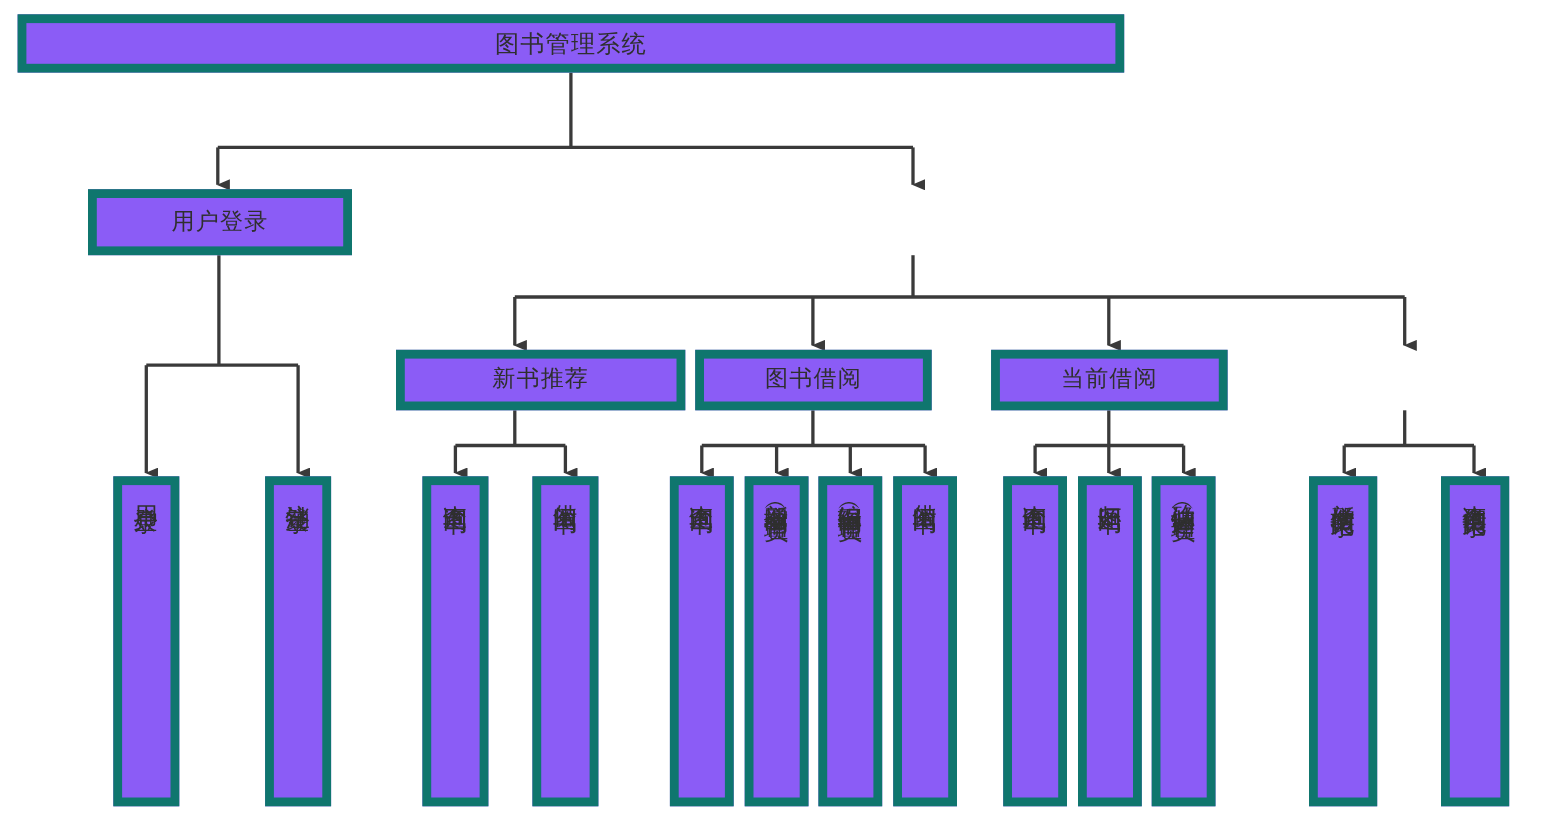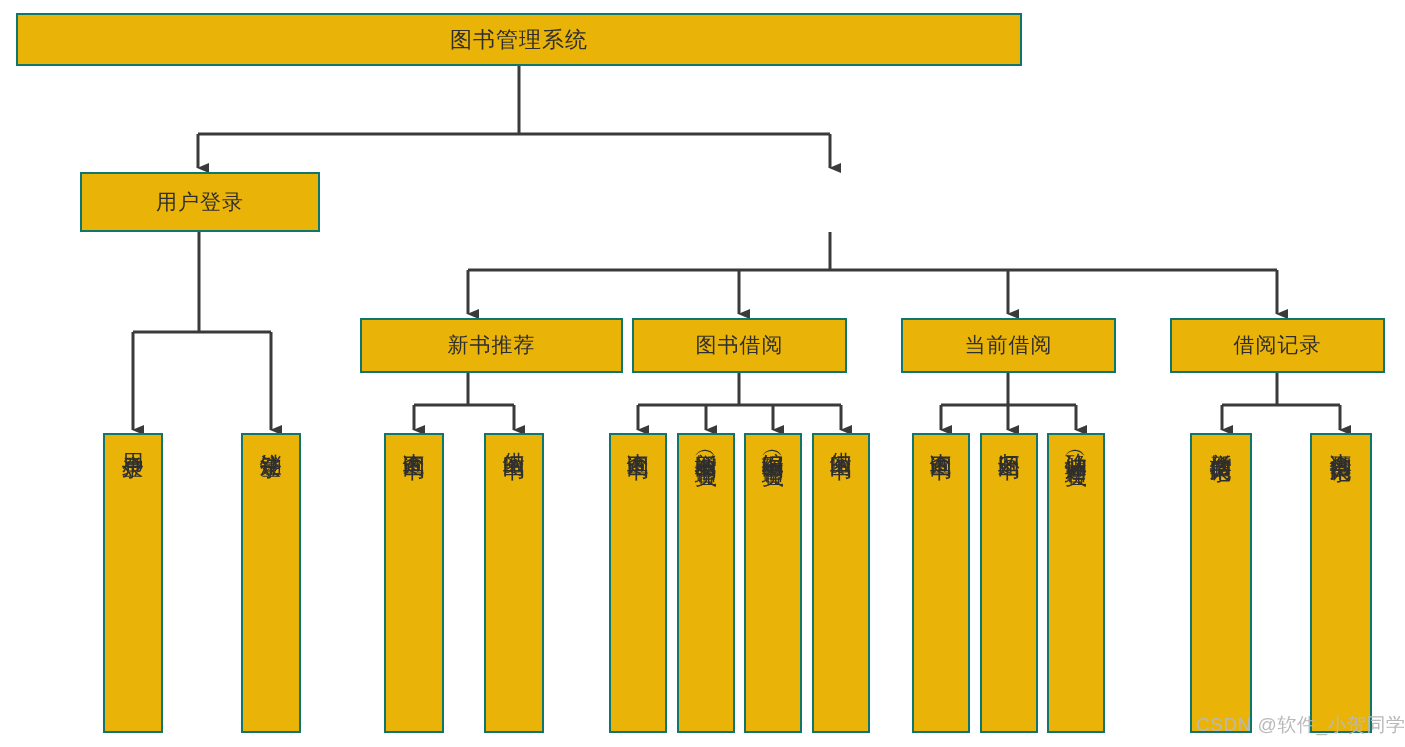--- a/index.html
+++ b/index.html
@@ -22,22 +22,22 @@
     position: absolute;
     left: 0;
     top: 0;
     width: 1405px;
     height: 747px;
     pointer-events: none;
   }
   .node {
     position: absolute;
     box-sizing: border-box;
-    background: #eab308;
-    border: 2px solid #0f766e;
+    background: #8b5cf6;
+    border: 8px solid #0f766e;
     display: flex;
     align-items: center;
     justify-content: center;
     color: #2f2f2f;
     z-index: 2;
   }
   .node .label {
     display: block;
     text-align: center;
     line-height: 1.05;
@@ -142,23 +142,20 @@
 
   <div class="node horiz" style="left:360px; top:318px; width:263px; height:55px;">
     <span class="label">新书推荐</span>
   </div>
   <div class="node horiz" style="left:901px; top:318px; width:215px; height:55px;">
     <span class="label">当前借阅</span>
   </div>
   <div class="node horiz" style="left:632px; top:318px; width:215px; height:55px;">
     <span class="label">图书借阅</span>
   </div>
-  <div class="node horiz" style="left:1170px; top:318px; width:215px; height:55px;">
-    <span class="label">借阅记录</span>
-  </div>
 
   <div class="node leaf" style="left:103px; top:433px; width:60px; height:300px;">
     <span class="label">用户登录</span>
   </div>
   <div class="node leaf" style="left:241px; top:433px; width:60px; height:300px;">
     <span class="label">注销登录</span>
   </div>
 
   <div class="node leaf" style="left:384px; top:433px; width:60px; height:300px;">
     <span class="label">查询图书</span>
@@ -190,15 +187,14 @@
     <span class="label">确认归还（管理员）</span>
   </div>
 
   <div class="node leaf" style="left:1190px; top:433px; width:62px; height:300px;">
     <span class="label">新增借阅记录</span>
   </div>
   <div class="node leaf" style="left:1310px; top:433px; width:62px; height:300px;">
     <span class="label">查询借阅记录</span>
   </div>
 
-  <div class="watermark" style="left:1196px; top:712px;">CSDN @软件_小贺同学</div>
 
 </div>
 
 </body></html>

